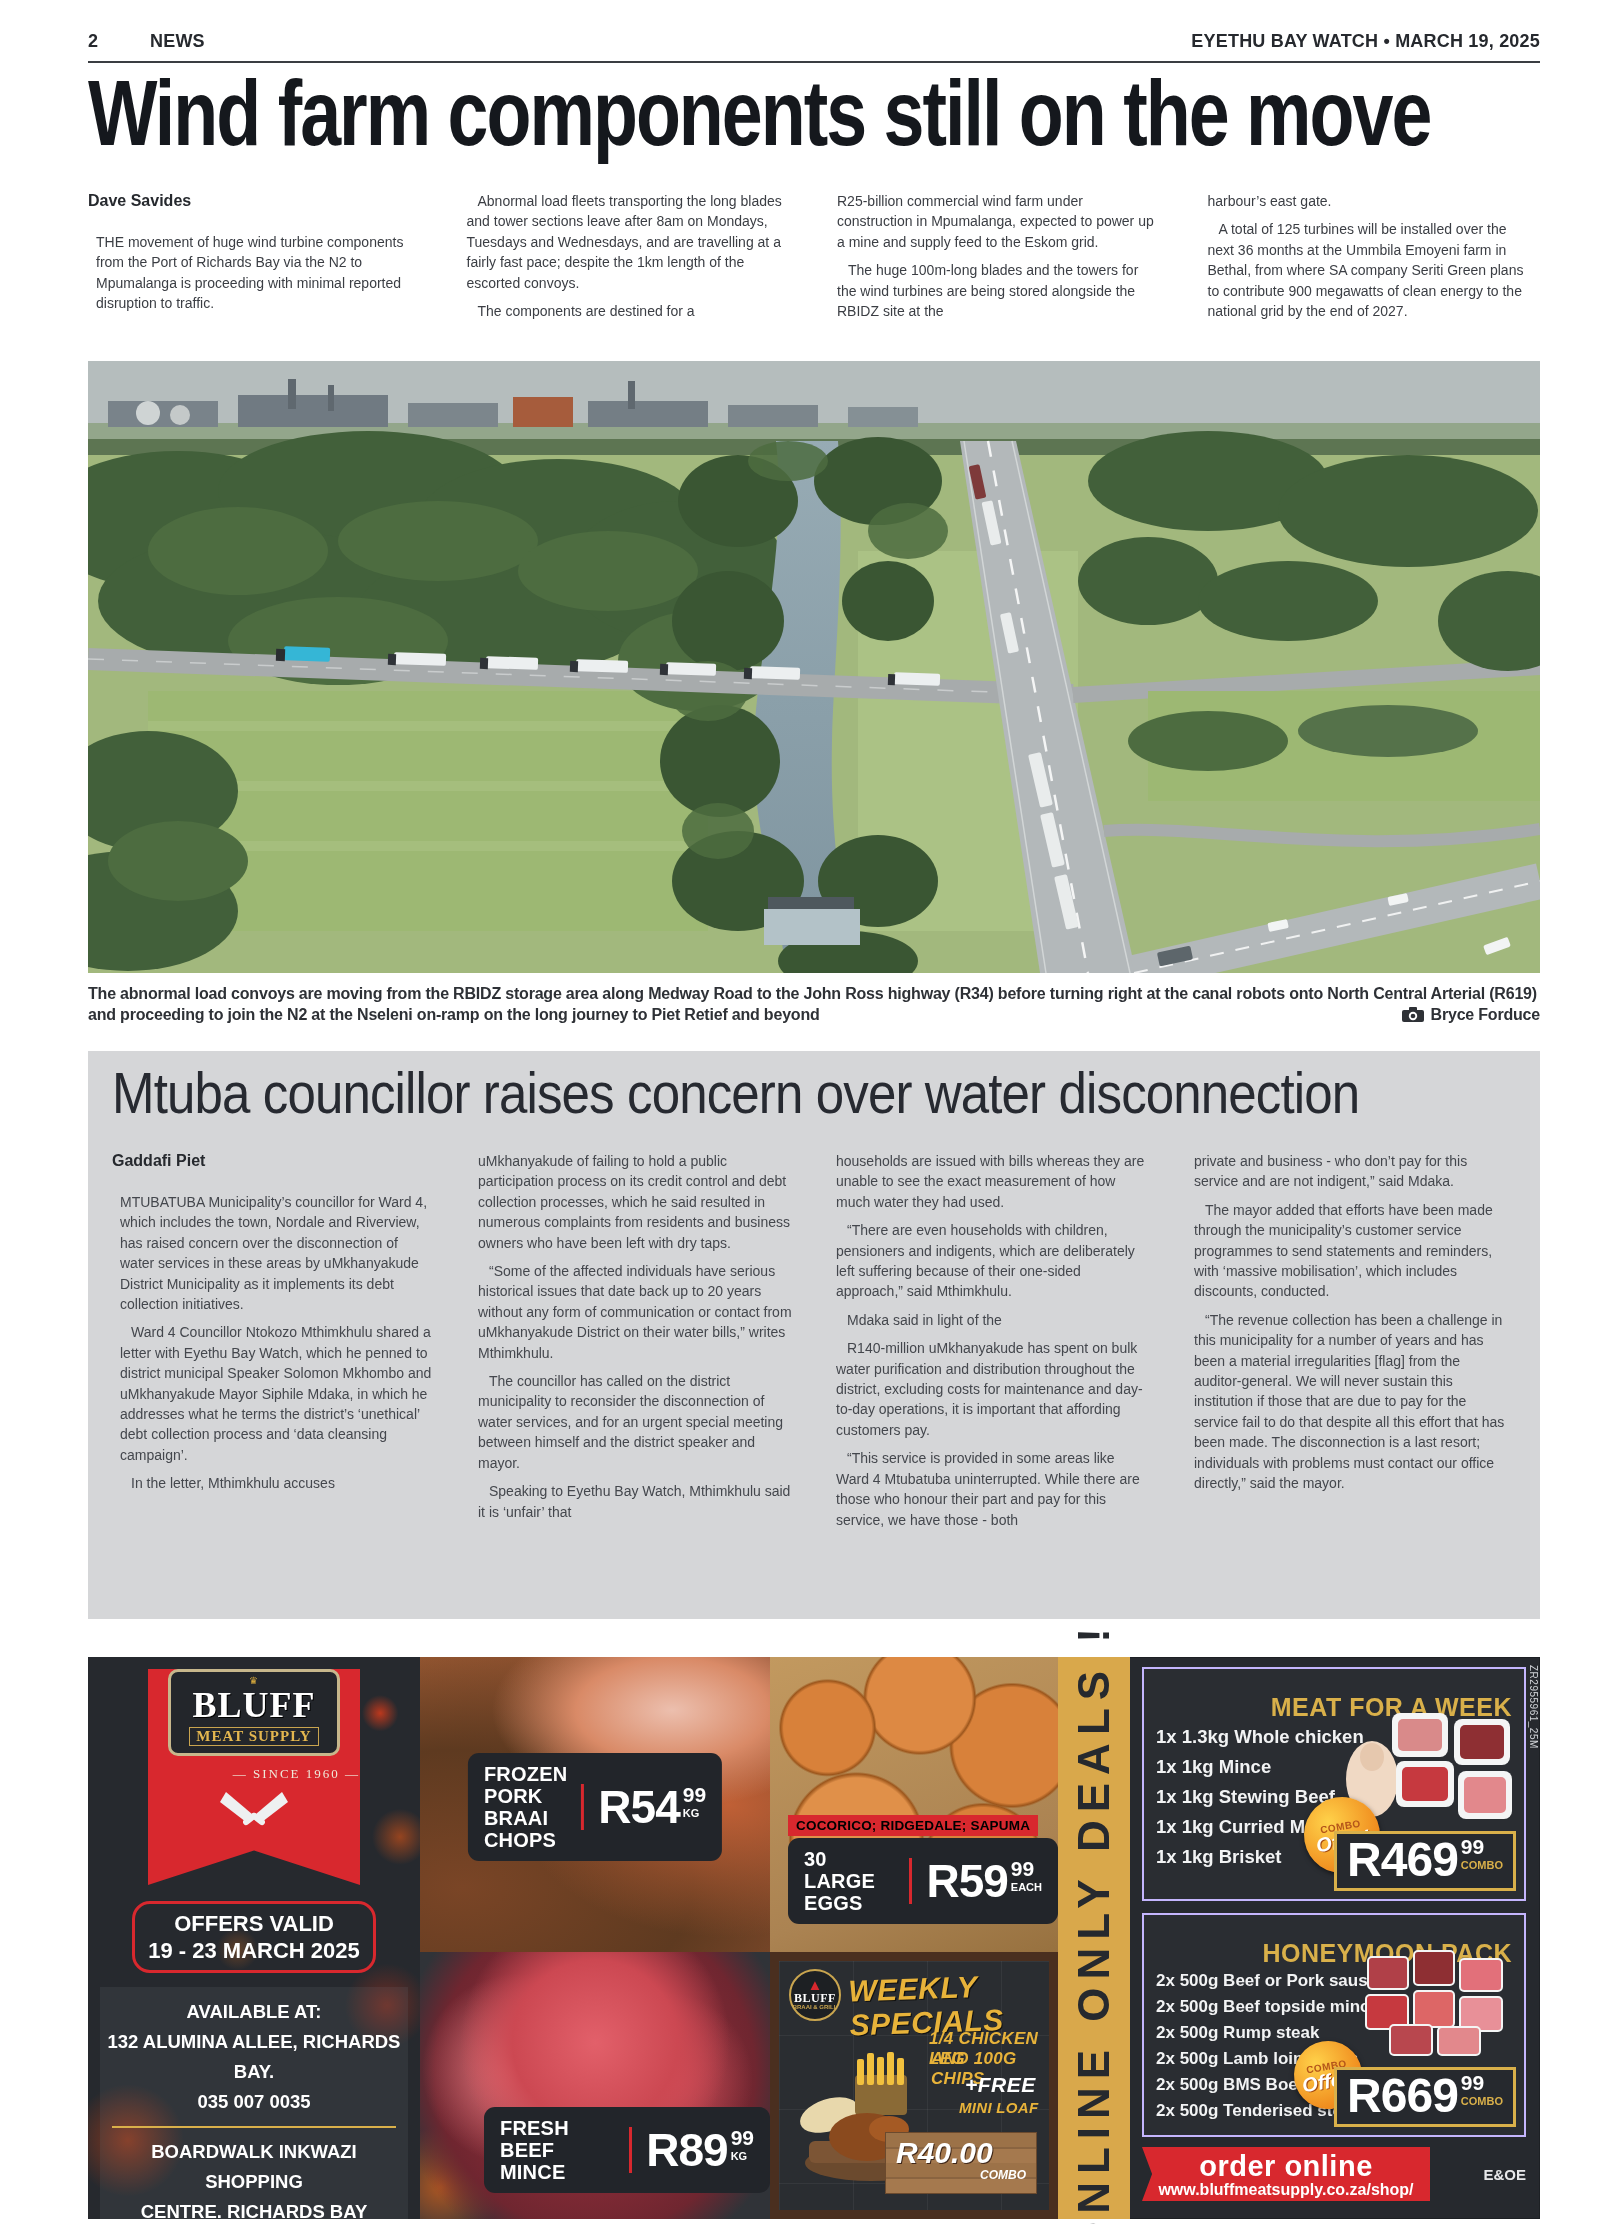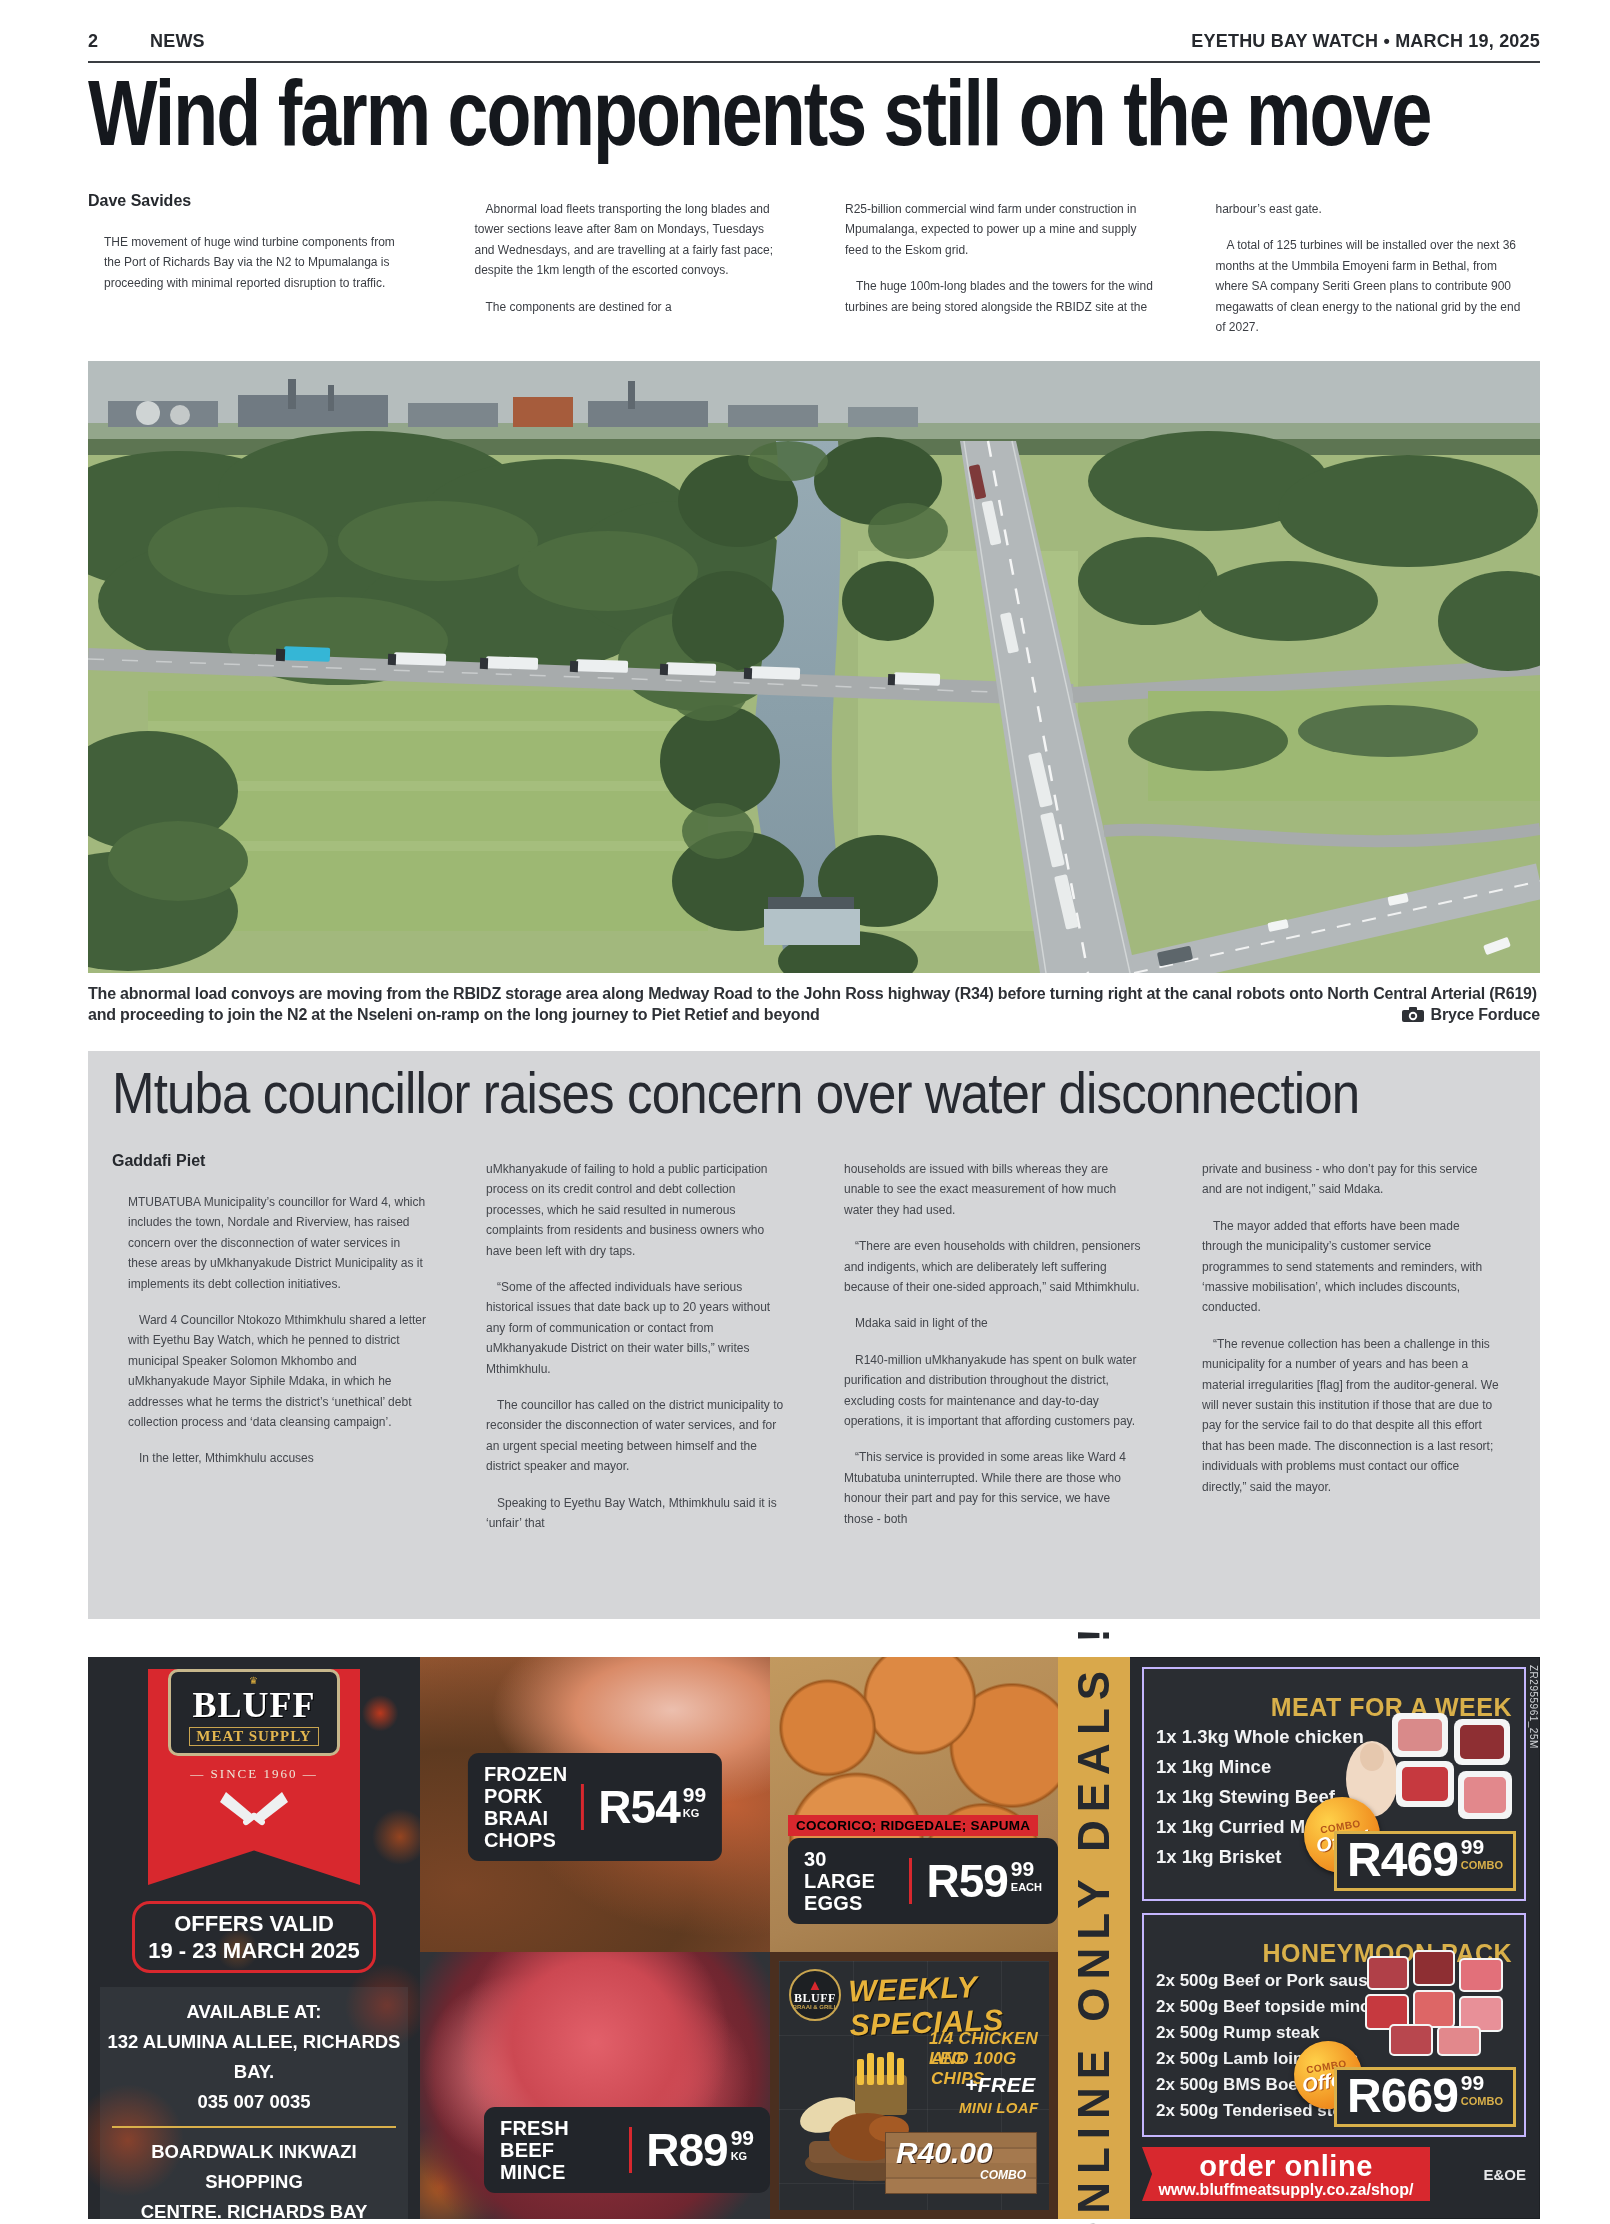--- a/index.html
+++ b/index.html
@@ -14,21 +14,21 @@
   .phead .section{flex:1;}
   .phead .masthead{text-align:right;}
   .rule{border:none;border-top:2px solid #3a3d42;margin:9px 0 0 0;}
 
   
   .h1wrap{margin-top:4px;height:102px;overflow:visible;white-space:nowrap;}
   .headline1{display:inline-block;font-size:92px;font-weight:bold;color:#15181d;
              letter-spacing:-2.5px;transform:scaleX(.8);transform-origin:0 60%;line-height:1.02;}
   .cols4{display:grid;grid-template-columns:repeat(4,1fr);column-gap:30px;margin-top:14px;height:172px;overflow:hidden;}
   .byline{font-weight:bold;font-size:16px;color:#26292e;margin:9px 0 22px 0;}
-  .para{margin:16px;font-size:12px;line-height:20.4px;color:#3b3e44;}
+  .para{margin:8px;font-size:14px;line-height:20.4px;color:#3b3e44;}
   .para.ind{text-indent:11px;}
 
   
   figure.photo{margin:6px 0 0 0;width:1452px;height:612px;}
   figure.photo svg{display:block;width:100%;height:100%;}
 
   
   .caption{margin-top:10px;font-size:16px;font-weight:bold;color:#2e3136;line-height:21px;
            letter-spacing:-.2px;position:relative;}
   .credit{position:absolute;right:0;bottom:0;display:flex;align-items:center;gap:7px;font-weight:bold;}
@@ -62,21 +62,21 @@
        #26292e;}
   .ribbon{position:relative;width:212px;margin:0 auto;background:#d8282e;height:216px;
           clip-path:polygon(0 0,100% 0,100% 100%,50% 84%,0 100%);}
   .logobox{width:172px;margin:12px auto 0;border:3px solid #c7b78c;border-radius:10px;
            background:#23262b;text-align:center;padding:4px 0 7px;box-shadow:0 0 0 2px #23262b inset;}
   .crown{color:#d8aa3c;font-size:10px;letter-spacing:1px;line-height:10px;}
   .bluff{font-family:"Liberation Serif", serif;font-weight:bold;color:#fff;font-size:36px;
          letter-spacing:1px;line-height:38px;text-shadow:1px 1px 0 #000;}
   .meatsupply{display:inline-block;border:1.5px solid #c9a54f;color:#e3b64f;font-family:"Liberation Serif", serif;
          font-weight:bold;font-size:15px;padding:0 6px;margin-top:3px;letter-spacing:1px;}
-  .since{color:#efe9da;font-family:"Liberation Serif", serif;font-size:13px;text-align:center;margin-top:10px;letter-spacing:2px;}
+  .since{color:#efe9da;font-family:"Liberation Serif", serif;font-size:13px;text-align:right;margin-top:10px;letter-spacing:2px;}
   .cleavers{display:block;margin:6px auto 0;}
   .offersbox{width:244px;margin:16px auto 0;border:3px solid #d8282e;border-radius:18px;
              color:#fff;font-weight:bold;font-size:22px;text-align:center;line-height:27px;padding:6px 0;}
   .avail{margin:14px 12px 0;background:rgba(120,125,135,.14);padding:10px 6px 8px;text-align:center;
          color:#fff;font-weight:bold;font-size:18.5px;line-height:30px;}
   .goldline{border:none;border-top:2px solid #d9b04a;margin:9px 6px;}
 
   
   .admid{width:638px;height:100%;flex:none;display:grid;grid-template-columns:350px 288px;grid-template-rows:295px 267px;}
   .tile{position:relative;overflow:hidden;}

